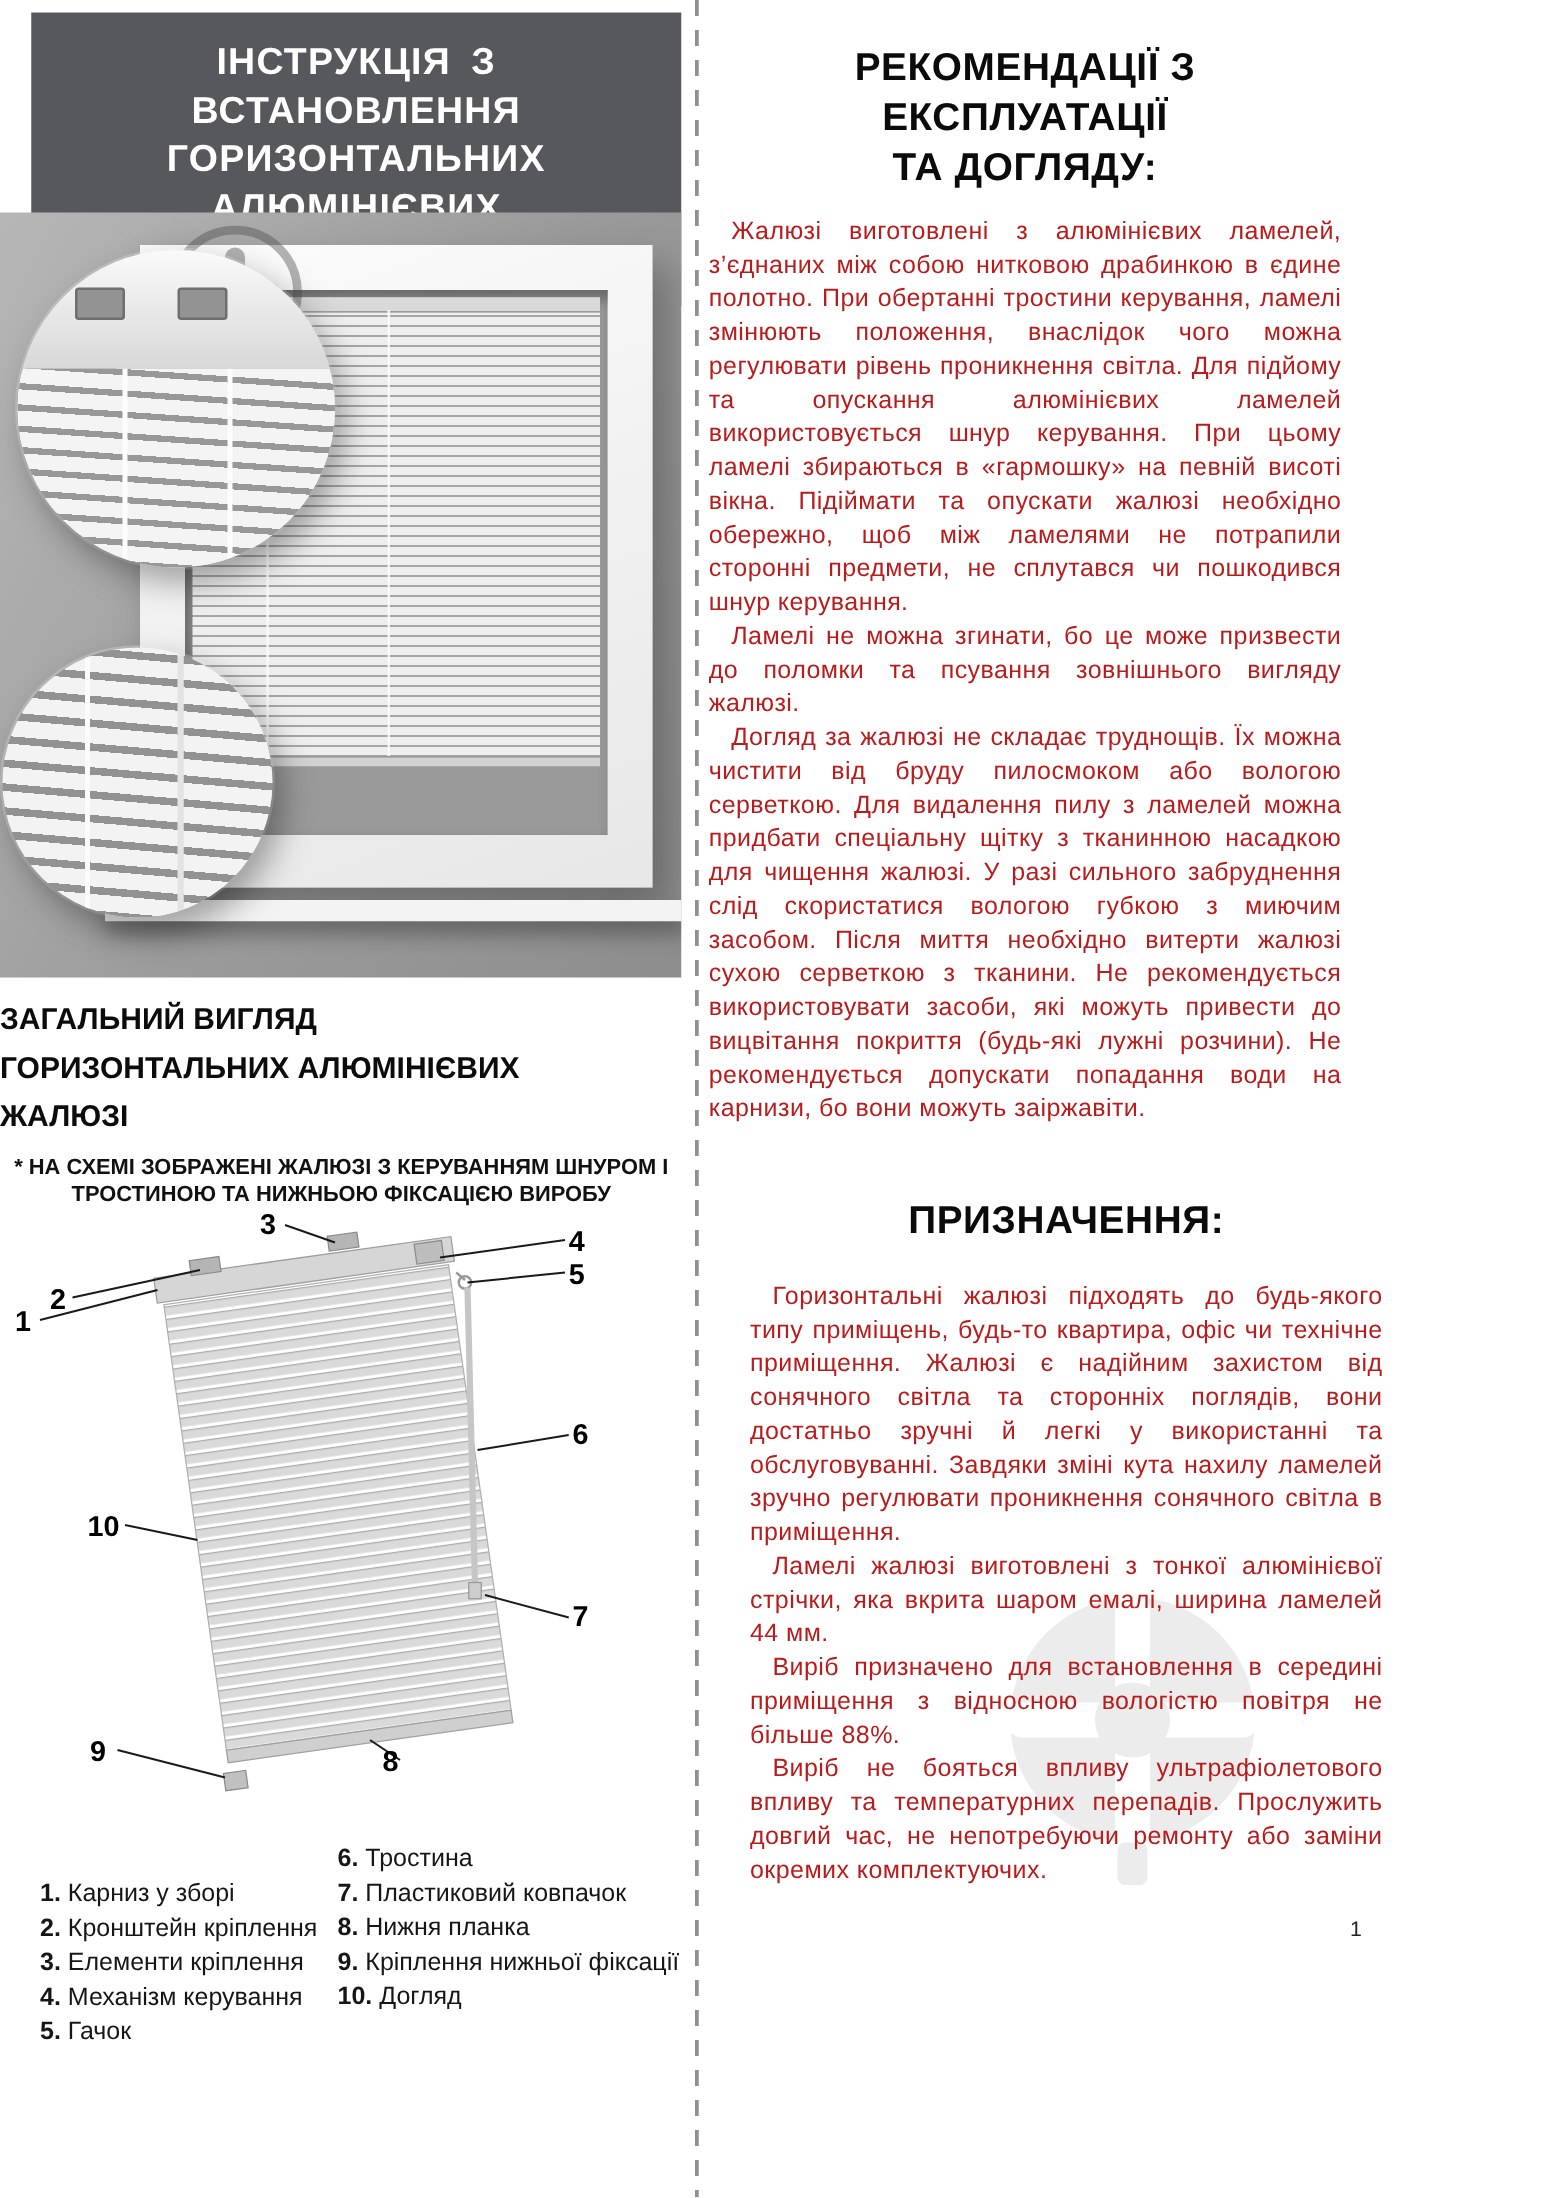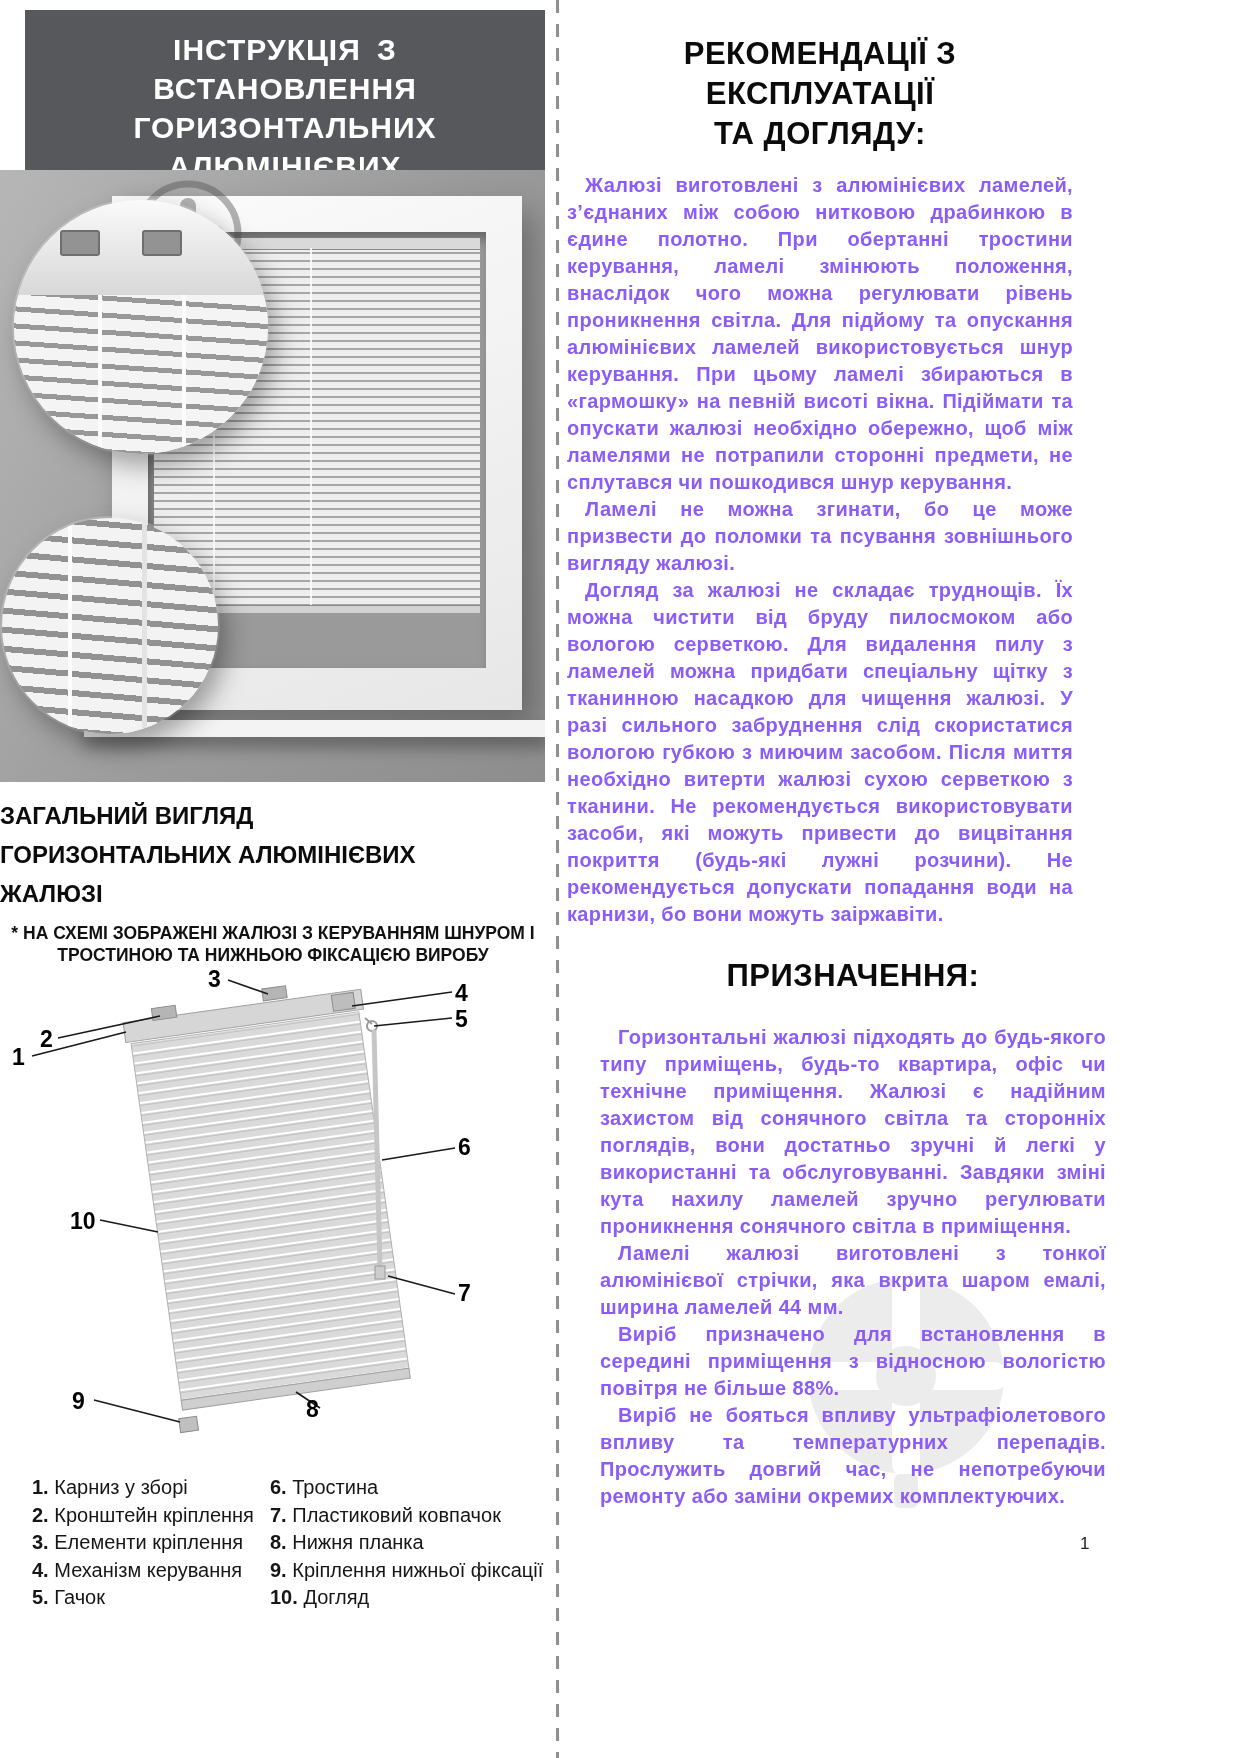--- a/index.html
+++ b/index.html
@@ -54,35 +54,35 @@
     font-weight:bold;font-size:24px;line-height:39px;color:#0c0c0c;white-space:pre-line;margin:0;}
   .overview-note{position:absolute;left:8px;top:922px;width:530px;text-align:center;
     font-weight:bold;font-size:17.5px;line-height:22px;color:#111;margin:0;}
 
   .diagram{position:absolute;left:0;top:966px;width:545px;height:502px;}
   .diagram svg{position:absolute;left:0;top:0;}
   .dnum{position:absolute;font-weight:bold;font-size:23px;color:#000;}
 
   .legend{position:absolute;left:32px;top:1474px;width:512px;display:flex;
     font-size:20px;line-height:27.5px;color:#161616;}
-  .legend-col.c1{width:238px;}
+  .legend-col.c1{width:238px;margin-top:28px;}
   .legend-item b{font-weight:bold;}
 
   
   .divider{position:absolute;left:556px;top:0;width:3px;height:1758px;
     background:repeating-linear-gradient(to bottom,#8f9092 0 13px,transparent 13px 24px);}
 
   
   .rec-block{position:absolute;left:567px;top:34px;width:506px;z-index:2;}
   .purpose-block{position:absolute;left:600px;top:956px;width:506px;z-index:2;}
   .sec-title{text-align:center;font-weight:bold;font-size:31px;line-height:40px;color:#0b0b0b;
     white-space:pre-line;margin:0 0 18px 0;letter-spacing:0.5px;}
   .purpose-block .sec-title{margin-bottom:28px;}
   .body-text p{margin:0;text-align:justify;font-size:20px;line-height:27px;
-    letter-spacing:0.35px;color:#8b5cf6;text-indent:18px;font-weight:bold;}
+    letter-spacing:0.35px;color:#b91c1c;text-indent:18px;}
 
   .watermark-right{position:absolute;left:788px;top:1268px;z-index:1;}
   .page-number{position:absolute;left:1080px;top:1534px;font-size:17px;color:#222;}
 </style>
 </head>
 <body>
 
 <div class="page">
 
   <div class="header-box">ІНСТРУКЦІЯ З ВСТАНОВЛЕННЯ

